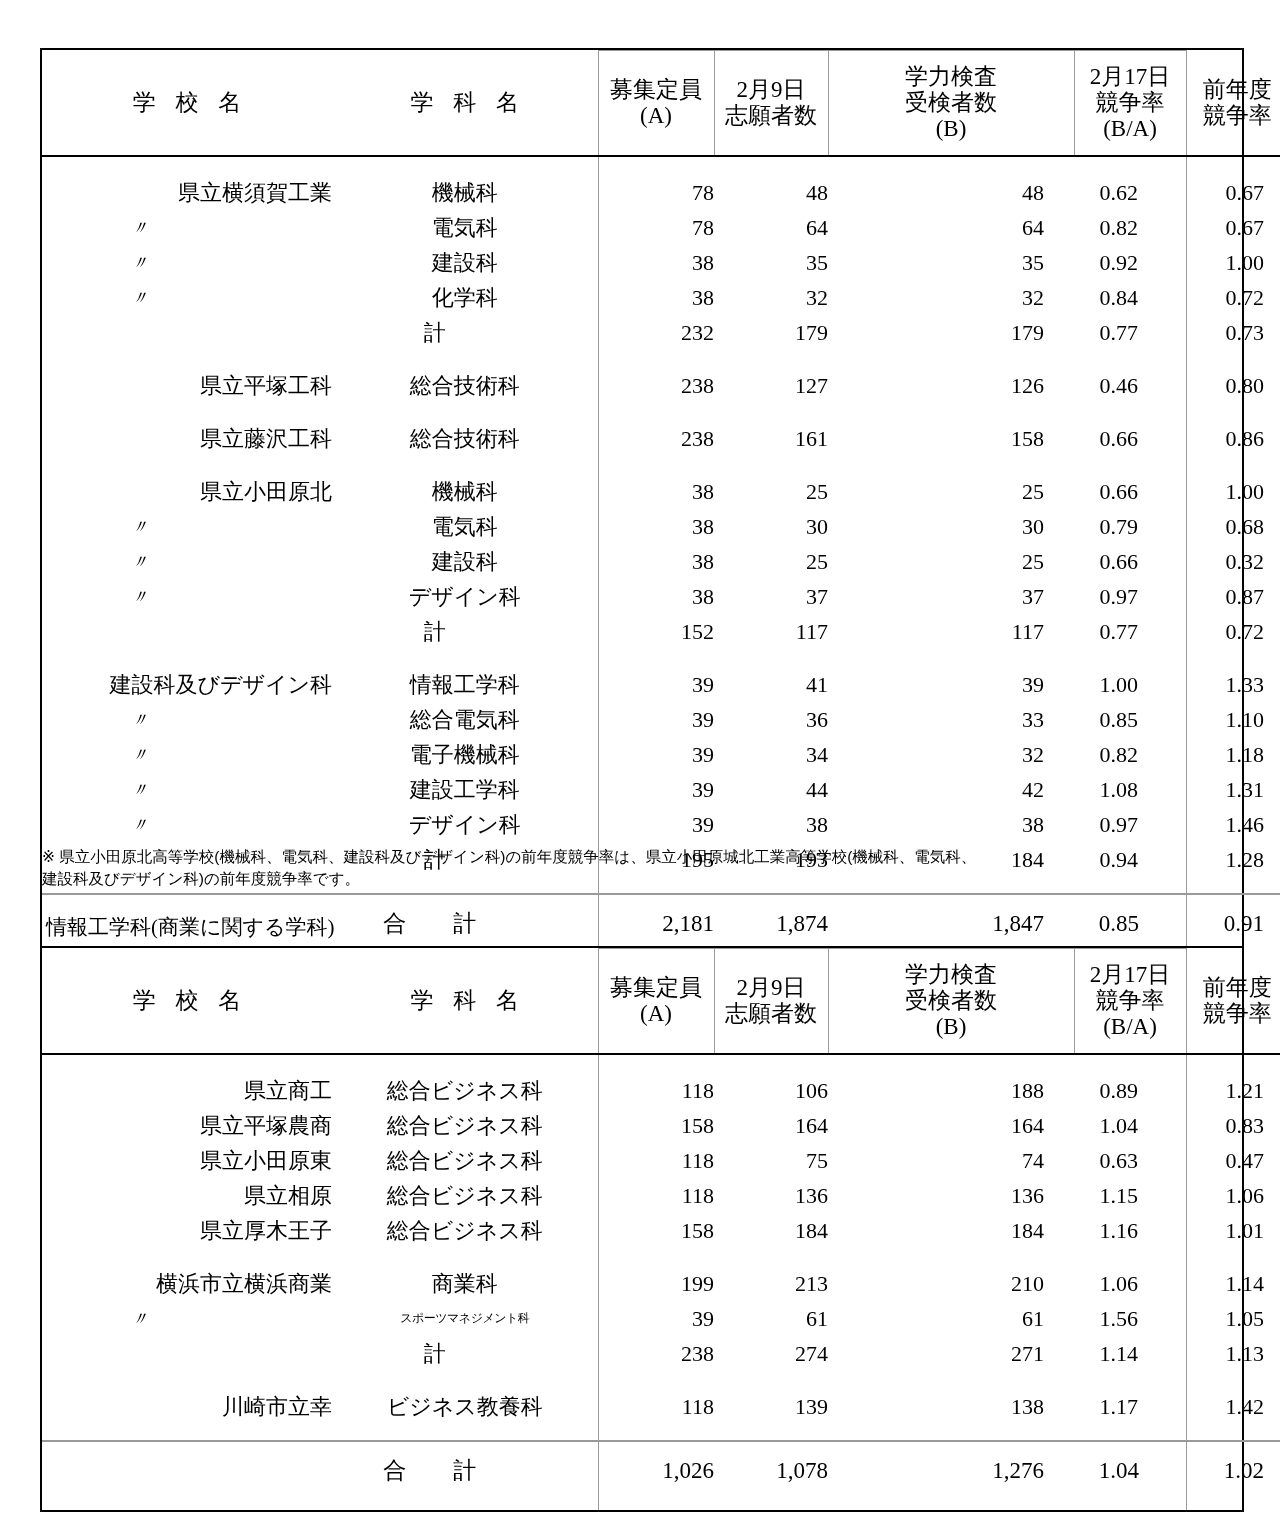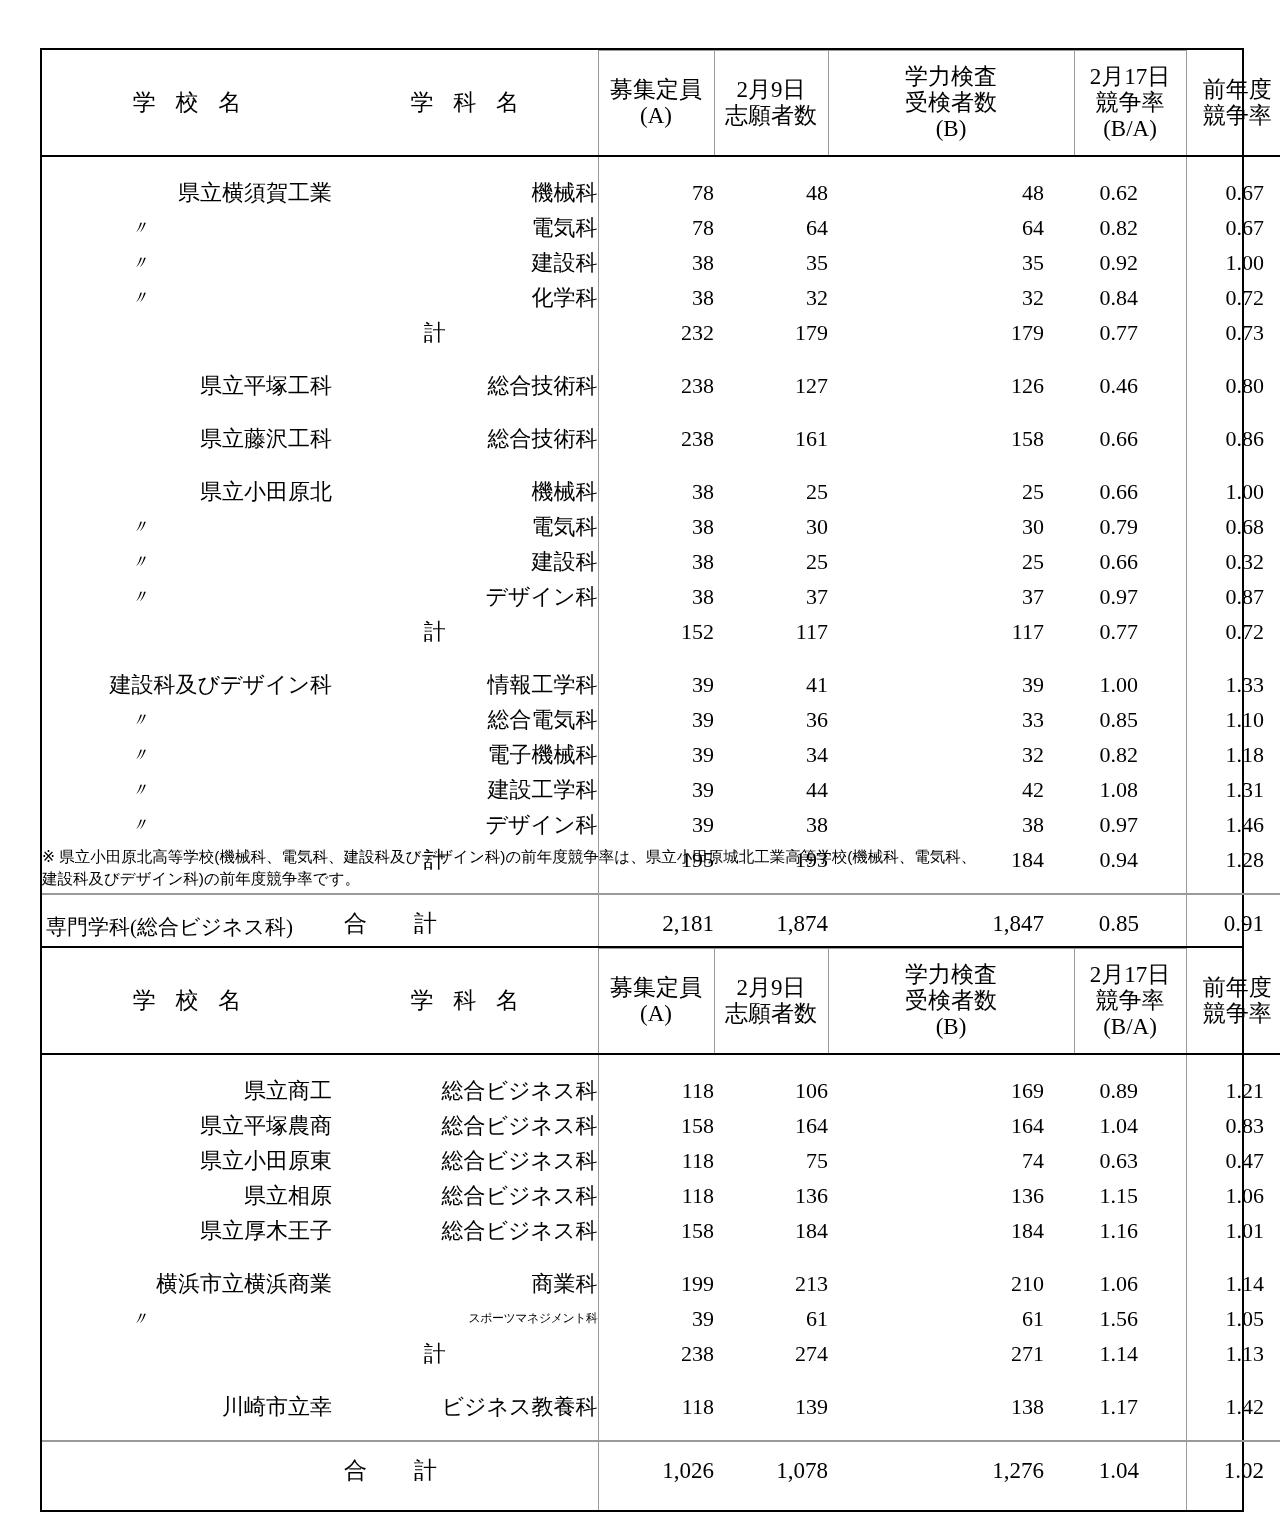--- a/index.html
+++ b/index.html
@@ -90,21 +90,21 @@
     text-align: right;
   }
   td.school.ditto {
     text-align: left;
     padding-left: 88px;
     font-style: italic;
     font-size: 19px;
   }
   td.course {
     padding-left: 14px;
-    text-align: right;
+    text-align: center;
   }
   td.course.center {
     text-align: center;
     padding-left: 0;
     padding-right: 60px;
   }
   td.course.tiny {
     font-size: 12px;
     letter-spacing: -0.5px;
   }
@@ -130,21 +130,21 @@
   tr.spacer td { height: 18px; line-height: 18px; }
 
   
   tr.total td {
     font-size: 23px;
     height: 58px;
     line-height: 58px;
     border-top: 2px solid #9a9a9a;
   }
   tr.total td.label {
-    text-align: left;
+    text-align: center;
     letter-spacing: 12px;
     text-indent: 12px;
     padding-right: 70px;
   }
   tr.pre-total td { height: 16px; }
   tr.post-total td { height: 10px; }
 
   
   .footnote {
     position: absolute;
@@ -441,21 +441,21 @@
             <td class="vsep-right"></td>
             <td></td>
           </tr>
         </tbody>
     </table>
   </div>
 
   <div class="footnote" style="left:42px; top:846px; width:1200px;">※  県立小田原北高等学校(機械科、電気科、建設科及びデザイン科)の前年度競争率は、県立小田原城北工業高等学校(機械科、電気科、
 建設科及びデザイン科)の前年度競争率です。</div>
 
-  <div class="section-title" style="left:46px; top:913px;">専門学科(総合ビジネス科)</div>
+  <div class="section-title" style="left:46px; top:913px;">情報工学科(商業に関する学科)</div>
 
   <div class="tbl-wrap" style="left:40px; top:946px; width:1204px;">
     <table class="grid">
       <colgroup>
         <col class="c-school">
           <col class="c-course">
           <col class="c-quota">
         <col class="c-appl">
           <col class="c-exam">
           <col class="c-ratio">
@@ -497,21 +497,21 @@
             <td></td>
             <td></td>
             <td class="vsep-right"></td>
             <td></td>
           </tr>
           <tr>
             <td class="school">県立商工</td>
             <td class="course">総合ビジネス科</td>
             <td class="num vsep-left">118</td>
             <td class="num">106</td>
-            <td class="num exam">169</td>
+            <td class="num exam">188</td>
             <td class="num ratio vsep-right">0.89</td>
             <td class="num prev">1.21</td>
           </tr>
           <tr>
             <td class="school">県立平塚農商</td>
             <td class="course">総合ビジネス科</td>
             <td class="num vsep-left">158</td>
             <td class="num">164</td>
             <td class="num exam">164</td>
             <td class="num ratio vsep-right">1.04</td>

